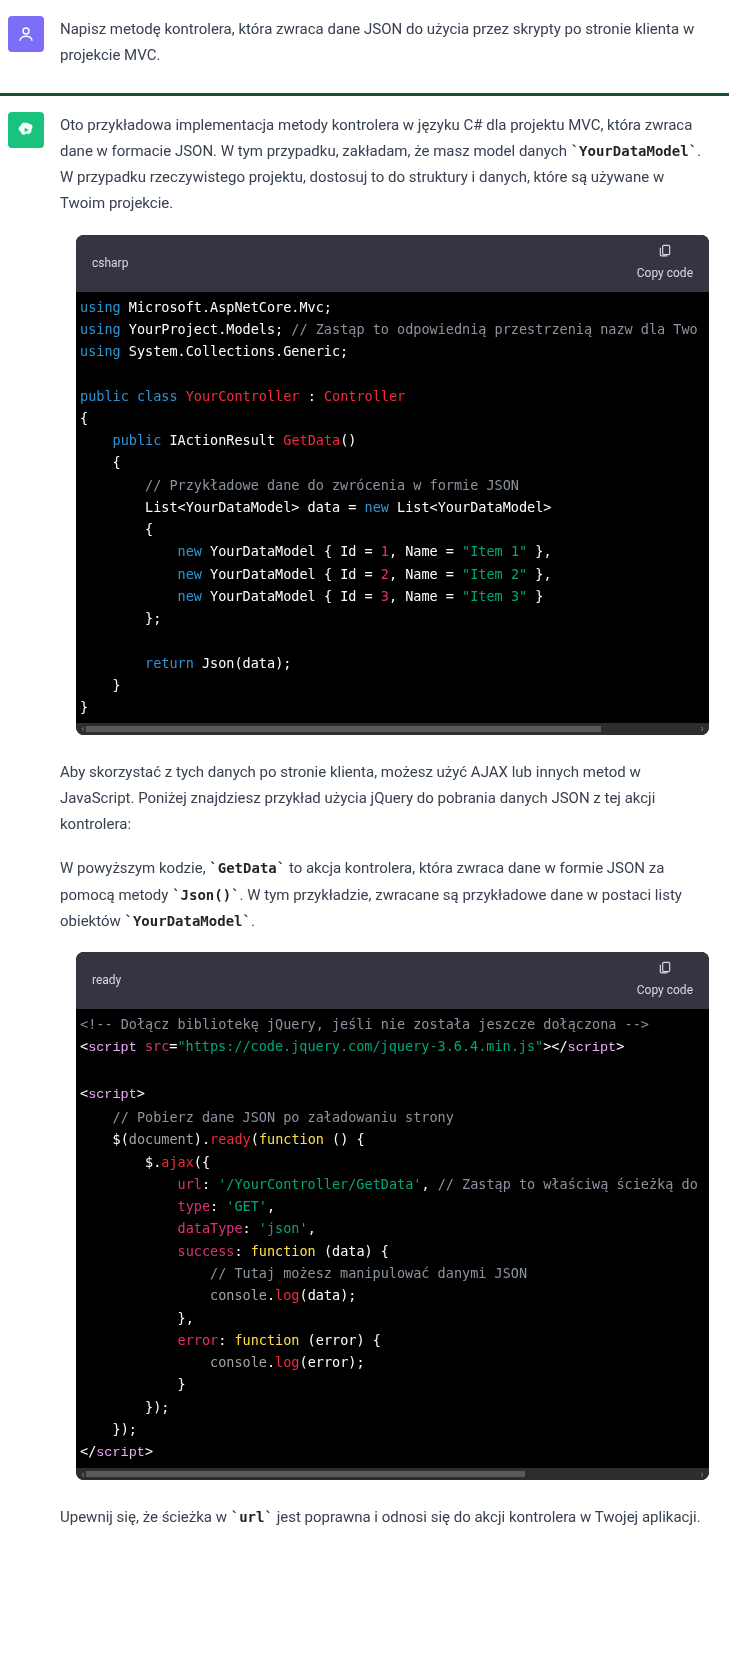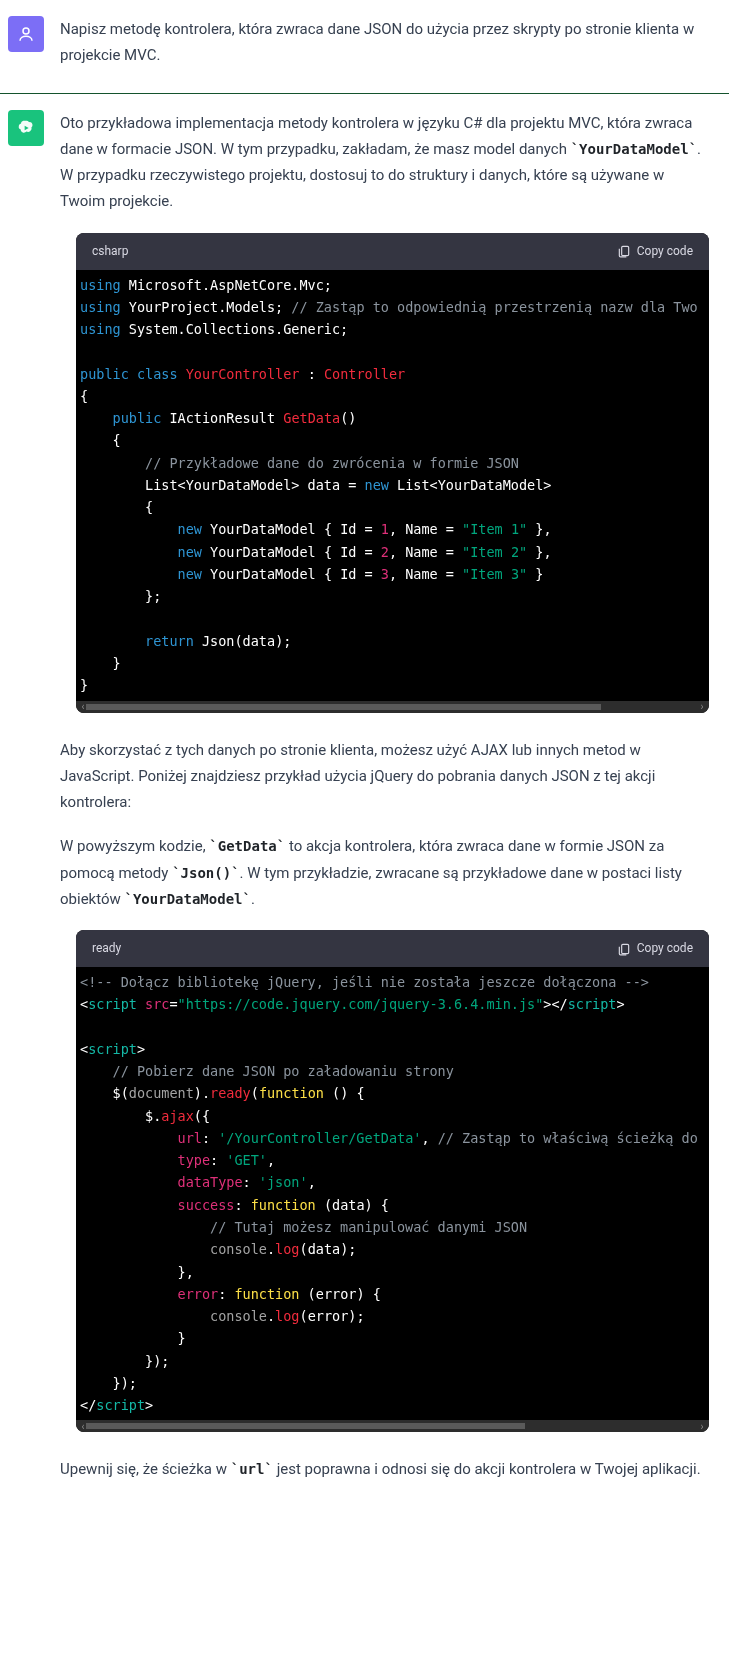--- a/index.html
+++ b/index.html
@@ -7,21 +7,21 @@
     font-family: -apple-system, BlinkMacSystemFont, "Segoe UI", Roboto, Helvetica, Arial, sans-serif;
     background: #ffffff;
     color: #374151;
     font-size: 15px;
     line-height: 1.75;
   }
   .message {
     display: flex;
     padding: 16px 20px 24px 8px;
     gap: 16px;
-    border-bottom: 1px solid #14532d;
+    border-bottom: 3px solid #14532d;
   }
   .message.assistant {
     border-bottom: none;
     padding-bottom: 40px;
   }
   .avatar {
     width: 36px;
     height: 36px;
     border-radius: 4px;
     flex-shrink: 0;
@@ -57,41 +57,42 @@
     justify-content: space-between;
     align-items: center;
   }
   .copy-btn {
     display: flex;
     align-items: center;
     gap: 6px;
     cursor: pointer;
     color: #d9d9e3;
     font-size: 12px;
+    flex-direction: column;
   }
   .copy-btn svg { width: 14px; height: 14px; }
   .code-body {
     padding: 4px;
     overflow-x: auto;
   }
   pre {
     font-family: "Consolas", "Monaco", monospace;
     font-size: 13.5px;
     line-height: 1.65;
     color: #ffffff;
     white-space: pre;
   }
   .tk-kw     { color: #2e95d3; }
   .tk-type   { color: #f22c3d; }
   .tk-fn     { color: #f22c3d; }
   .tk-num    { color: #df3079; }
   .tk-str    { color: #00a67d; }
   .tk-com    { color: #8b949e; }
   .tk-punc   { color: #ffffff; }
-  .tk-tag    { color: #14b8a6; }
+  .tk-tag    { color: #f0abfc; font-family: Liberation Mono, monospace; }
   .tk-attr   { color: #df3079; }
   .tk-name   { color: #a3a3a3; }
   .tk-js-kw  { color: #fde047; text-align: right; }
   .scrollbar {
     height: 12px;
     background: #2d2d2d;
     position: relative;
     display: flex;
     align-items: center;
   }

